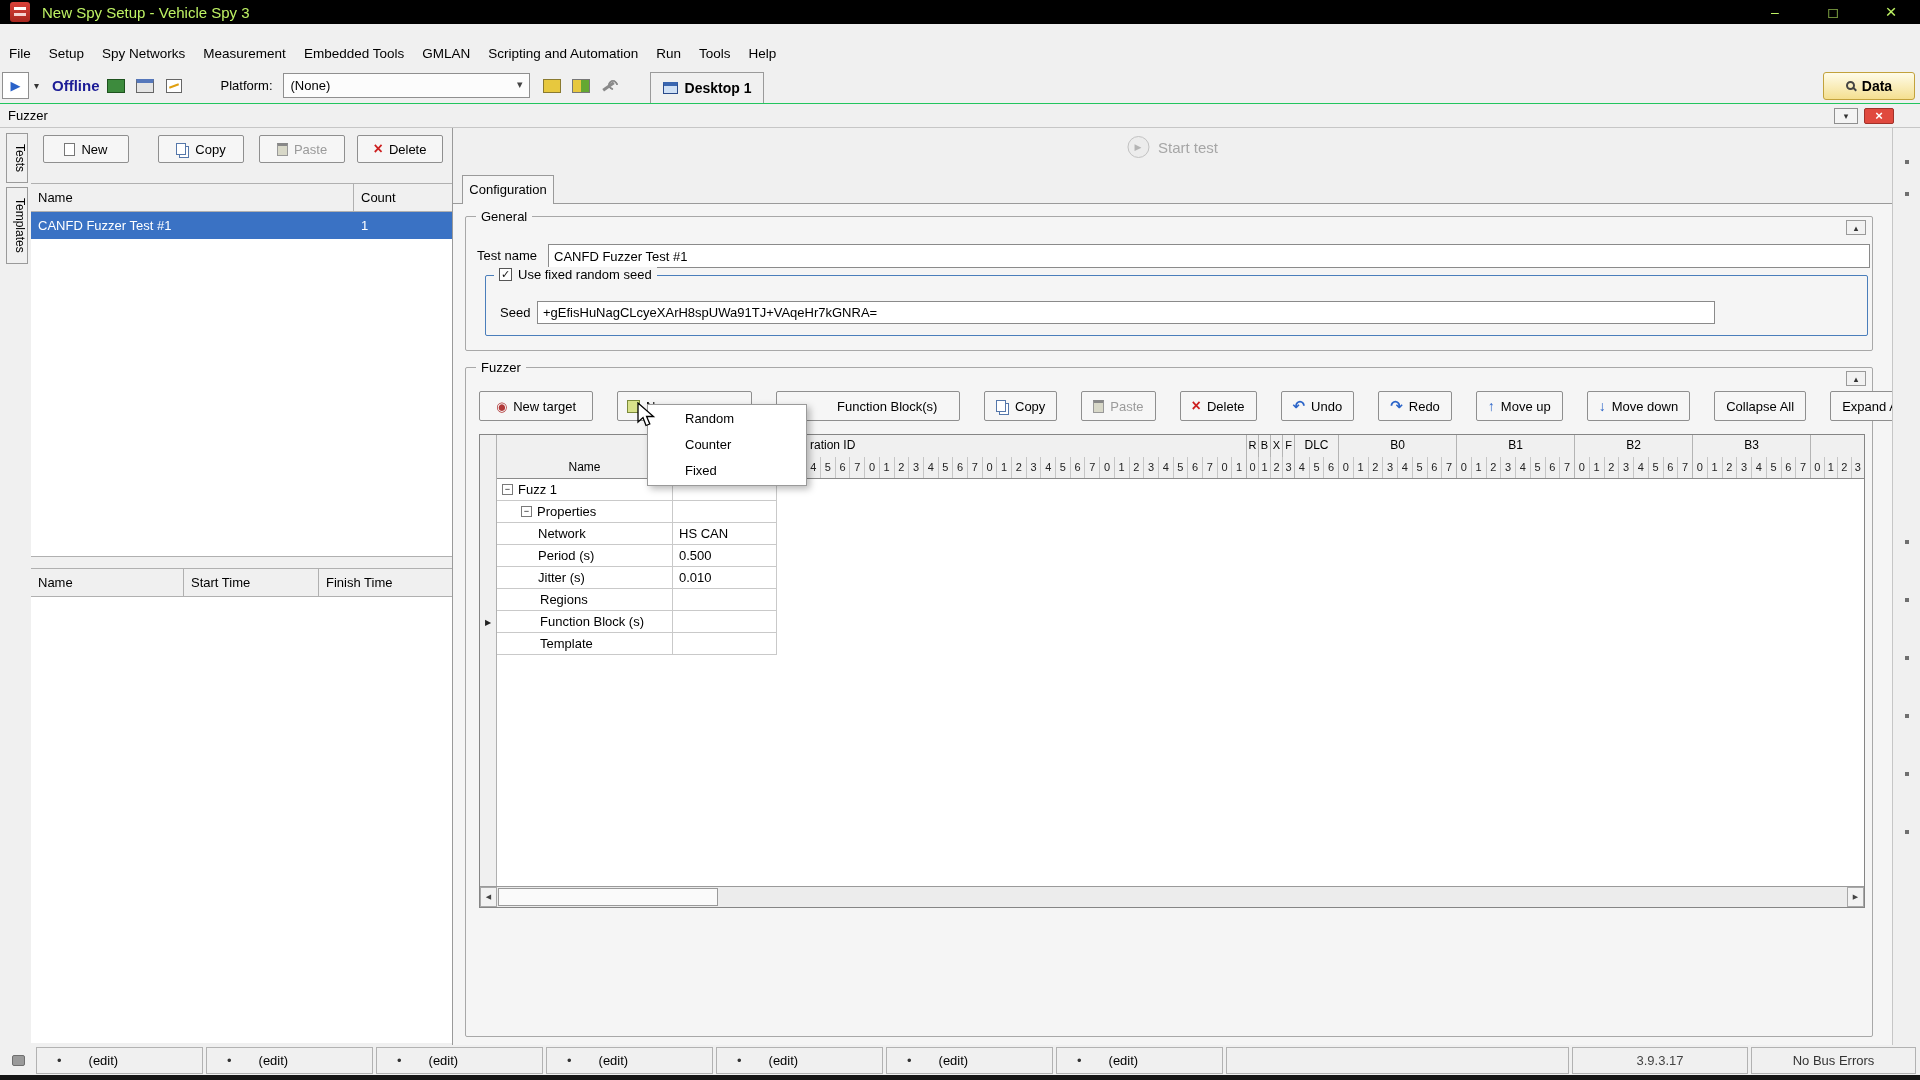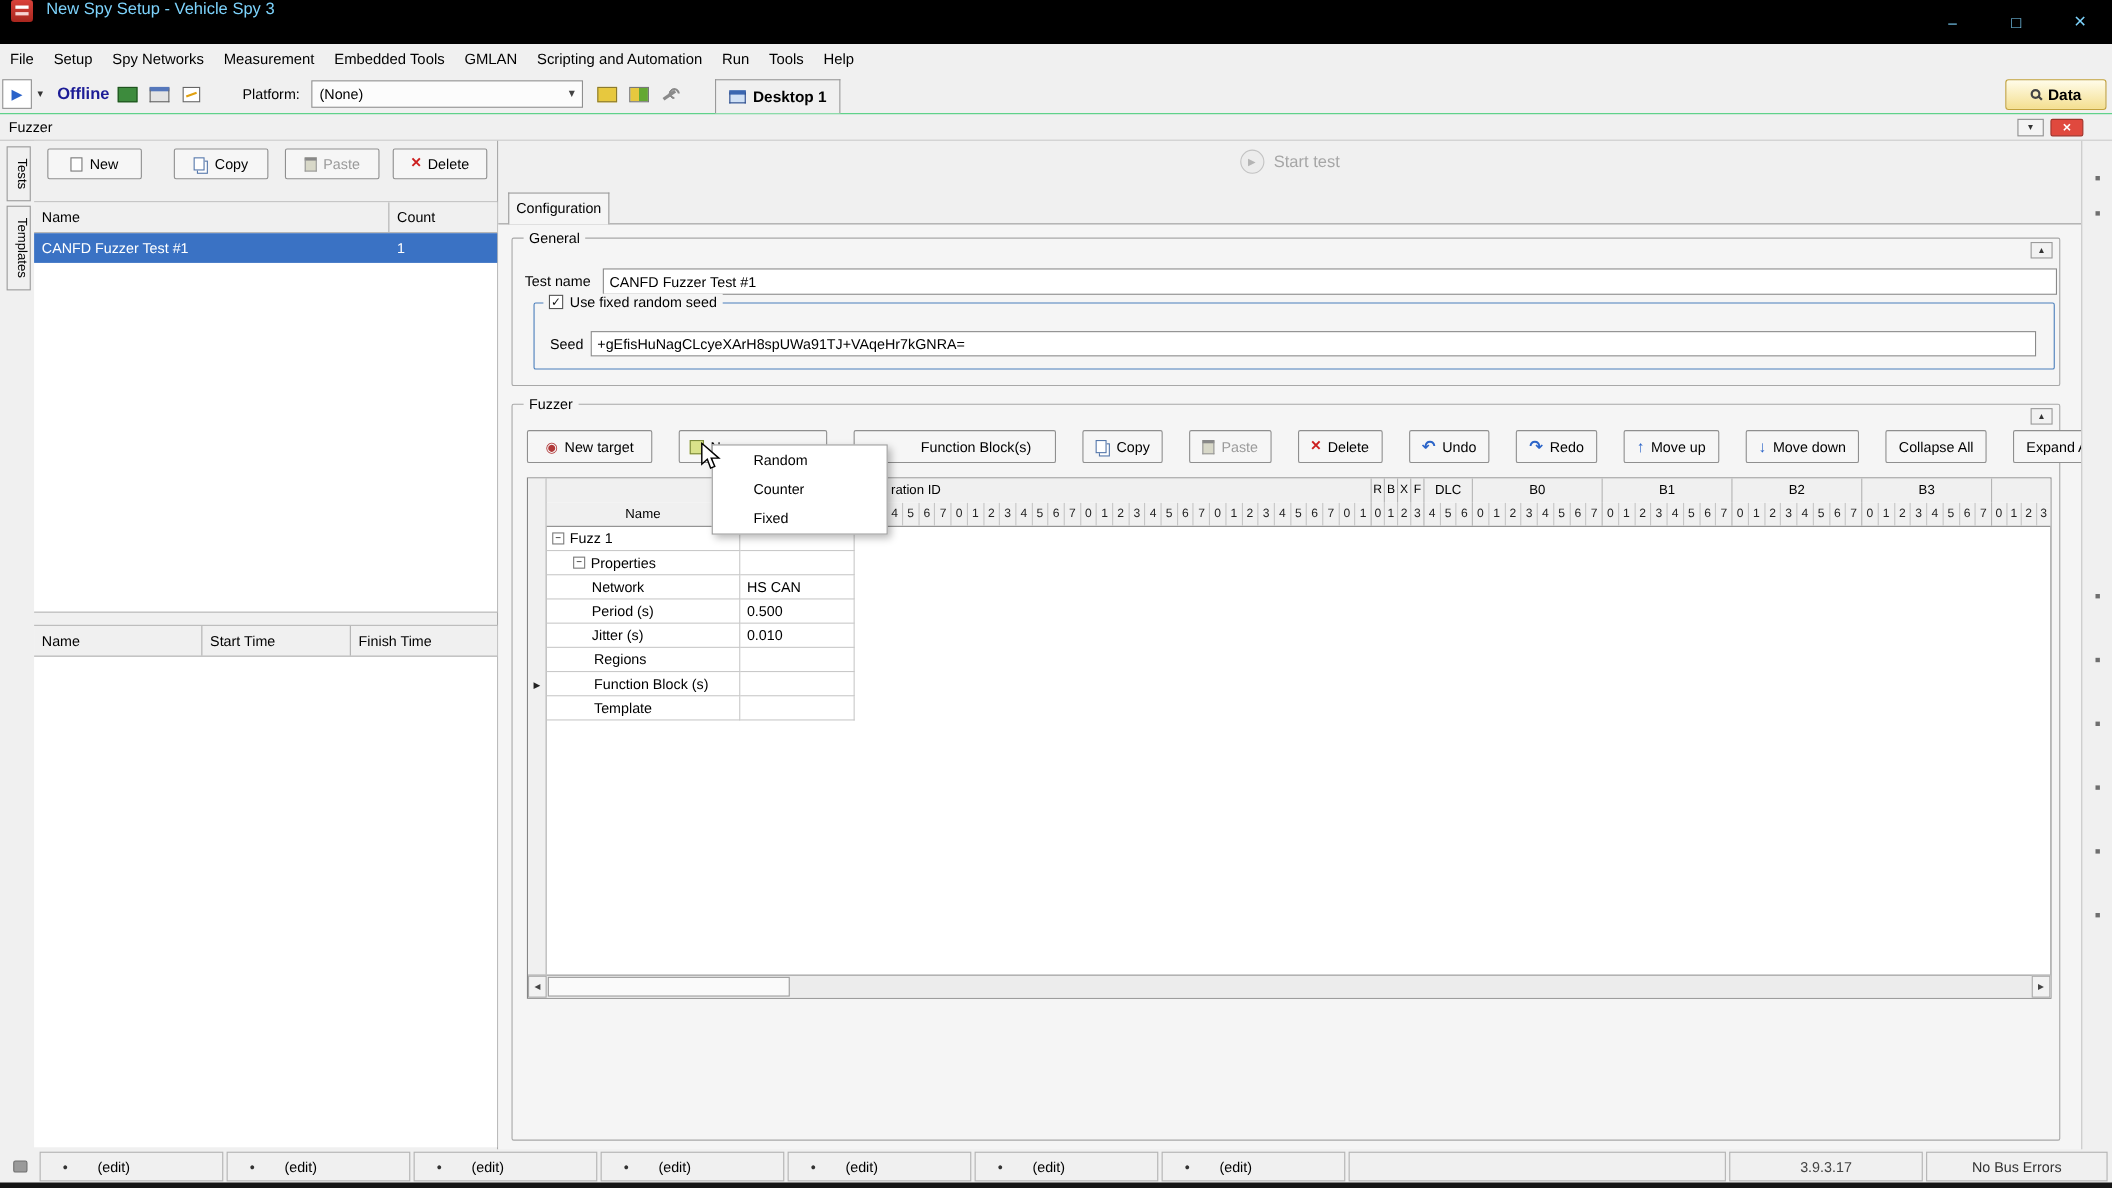--- a/index.html
+++ b/index.html
@@ -1,20 +1,20 @@
 <!DOCTYPE html>
 <html><head>
 <meta charset="utf-8">
 <style>
   *{box-sizing:border-box;margin:0;padding:0}
   html,body{width:1920px;height:1080px;overflow:hidden}
   body{position:relative;font-family:"Liberation Sans","DejaVu Sans",sans-serif;font-size:13px;color:#000;background:#f0f0f0}
 
   
-  .titlebar{position:absolute;top:0;left:0;right:0;height:40px;background:#000;color:#7dd3fc;display:flex;}
+  .titlebar{position:absolute;top:0;left:0;right:0;height:24px;background:#000;color:#bef264;display:flex;align-items:center}
   .app-icon{width:20px;height:20px;margin-left:10px;border-radius:3px;background:linear-gradient(#d9423a,#a8261e);position:relative}
   .app-icon::before{content:"";position:absolute;left:4px;right:4px;top:5px;height:3px;background:#fff}
   .app-icon::after{content:"";position:absolute;left:4px;right:4px;top:11px;height:3px;background:#ffefef;opacity:.85}
   .win-title{margin-left:12px;font-size:15px}
   .win-controls{margin-left:auto;display:flex;height:100%}
   .win-btn{width:58px;display:flex;align-items:center;justify-content:center}
   .win-btn.min::before{content:"\2013";font-size:14px}
   .win-btn.max::before{content:"\25A1";font-size:15px}
   .win-btn.cls::before{content:"\00D7";font-size:19px}
 
@@ -107,21 +107,21 @@
   .general{left:12px;top:12px;width:1408px;height:135px}
   .fld-label{position:absolute;height:24px;line-height:24px}
   .tn-label{left:11px;top:27px}
   .txt-input{position:absolute;height:24px;border:1px solid #8a8a8a;background:#fff;padding:0 5px;font-family:"Liberation Sans","DejaVu Sans",sans-serif;font-size:13px}
   .tn-input{left:82px;top:27px;width:1322px}
   .seed-group{position:absolute;left:19px;top:58px;width:1383px;height:61px;border:1px solid #4a7ebb;border-radius:2px}
   .seed-group-label{position:absolute;top:-9px;left:8px;background:#f5f5f5;padding:0 5px;display:flex;align-items:center;gap:6px}
   .cb{width:13px;height:13px;border:1px solid #555;background:#fff;display:flex;align-items:center;justify-content:center;flex:none}
   .cb::before{content:"\2713";font-size:11px;color:#111;margin-top:-1px}
   .seed-label{left:14px;top:25px;height:23px;line-height:23px}
-  .seed-input{left:51px;top:25px;width:1314px;height:23px}
+  .seed-input{left:51px;top:25px;width:1178px;height:23px}
 
   .fuzzer-group{left:12px;top:163px;width:1408px;height:670px}
   .fz-toolbar{position:absolute;left:13px;top:23px;display:flex;gap:24px}
   .fz-btn{height:30px;border:1px solid #8f8f8f;border-radius:2px;background:#f6f6f6;display:flex;align-items:center;gap:6px;padding:0 11px;white-space:nowrap}
   .fz-btn.disabled{color:#9b9b9b}
   .b-ntarget{width:114px;justify-content:center;padding:0}
   .b-nfuzz{width:135px;justify-content:flex-start;padding-left:9px}
   .b-fblocks{width:184px;padding-left:60px;overflow:hidden}
   .ic-target::before{content:"\25C9";color:#b03838;font-size:13px;line-height:1}
   .ic-dice{width:13px;height:13px;background:#d9e28a;border:1px solid #7b8a3a;flex:none}

